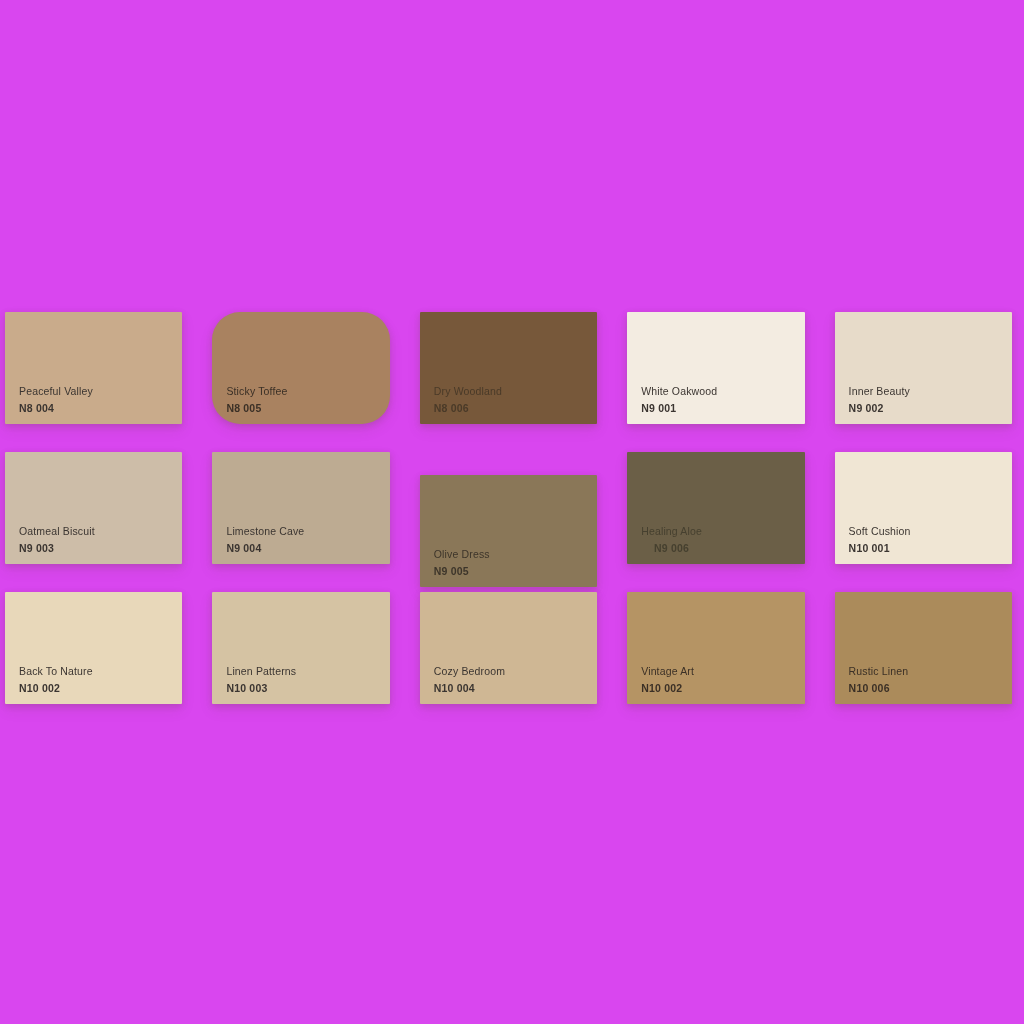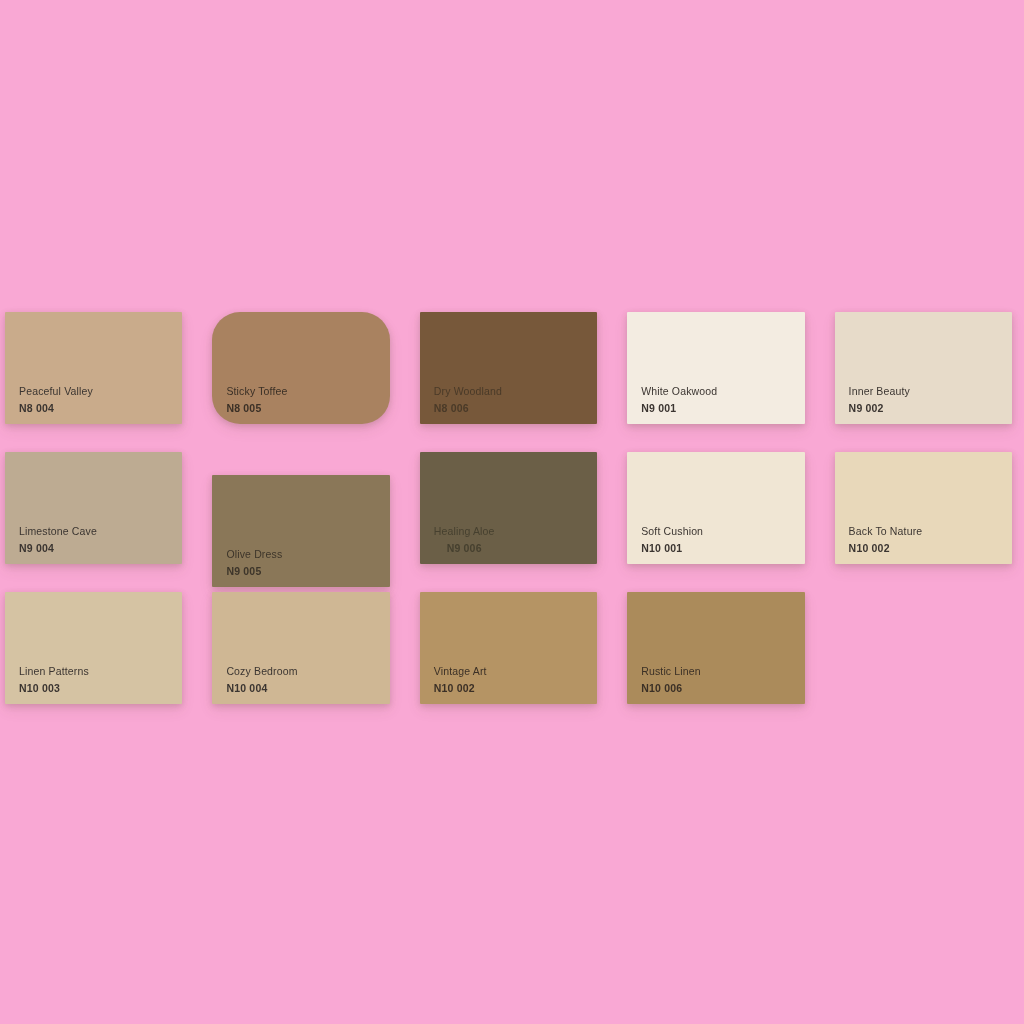--- a/index.html
+++ b/index.html
@@ -9,21 +9,21 @@
     height: 1024px;
     background: #ffffff;
     font-family: "Liberation Sans", sans-serif;
     overflow: hidden;
   }
 
   #palette-board {
     position: relative;
     width: 1024px;
     height: 1024px;
-    background: #f9a8d4;
+    background: #d946ef;
   }
 
   #swatch-grid {
     position: absolute;
     left: 0px;
     top: 312px;
     width: 1024px;
     display: grid;
     grid-template-columns: repeat(5, 1fr);
     grid-template-rows: repeat(3, 112px);
@@ -96,20 +96,26 @@
           <span class="swatch-name">White Oakwood</span>
           <span class="swatch-code">N9 001</span>
         </div>
       </div>
       <div class="swatch-card" style="background: rgb(231, 219, 201); padding-left: 44px;">
         <div class="swatch-labels" style="color: rgb(59, 53, 49);">
           <span class="swatch-name">Inner Beauty</span>
           <span class="swatch-code">N9 002</span>
         </div>
       </div>
+      <div class="swatch-card" style="background: rgb(205, 189, 168);">
+        <div class="swatch-labels" style="color: rgb(59, 53, 49);">
+          <span class="swatch-name">Oatmeal Biscuit</span>
+          <span class="swatch-code">N9 003</span>
+        </div>
+      </div>
       <div class="swatch-card" style="background: rgb(189, 171, 146);">
         <div class="swatch-labels" style="color: rgb(59, 53, 49);">
           <span class="swatch-name">Limestone Cave</span>
           <span class="swatch-code">N9 004</span>
         </div>
       </div>
       <div class="swatch-card" style="background: rgb(138, 119, 88); margin-top: 23px;">
         <div class="swatch-labels" style="color: rgb(61, 53, 42);">
           <span class="swatch-name">Olive Dress</span>
           <span class="swatch-code">N9 005</span>

